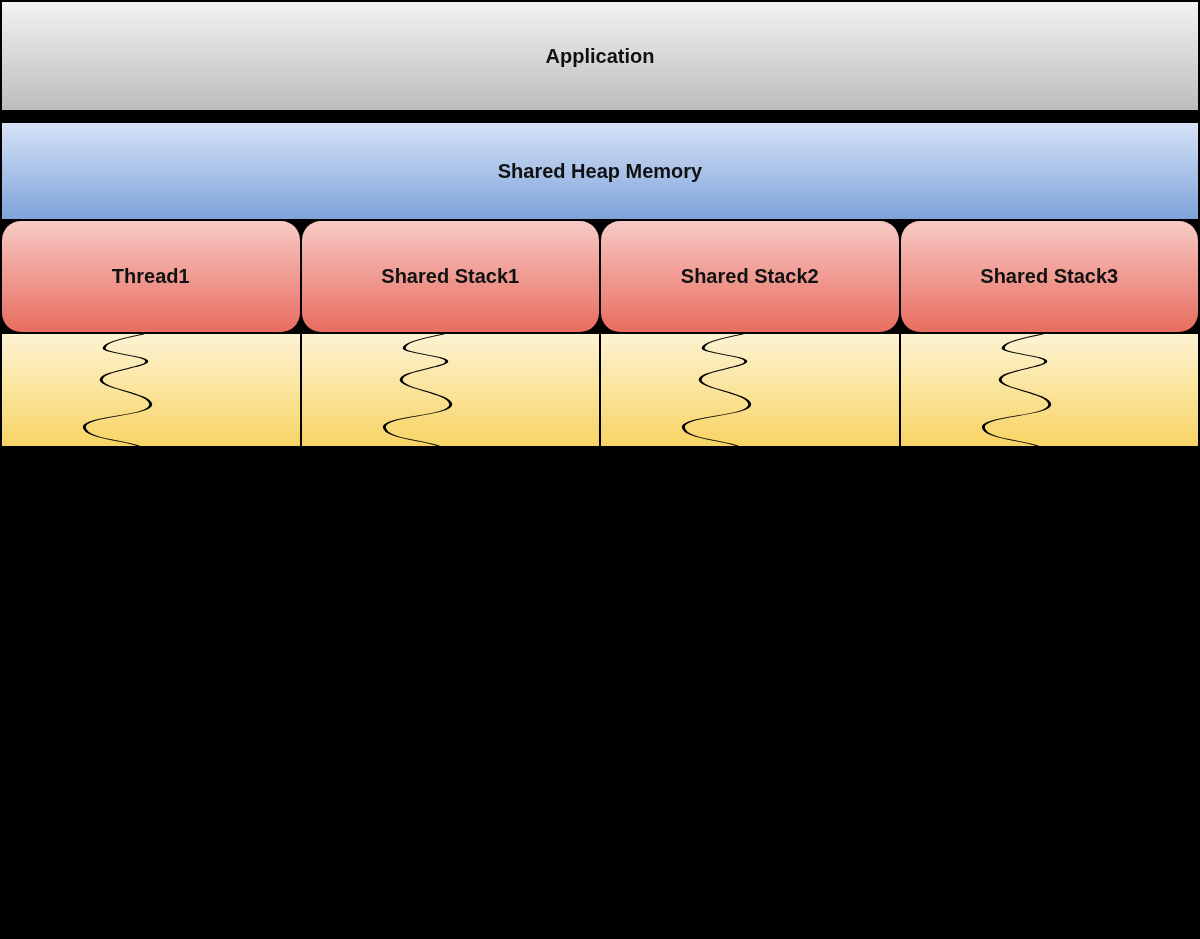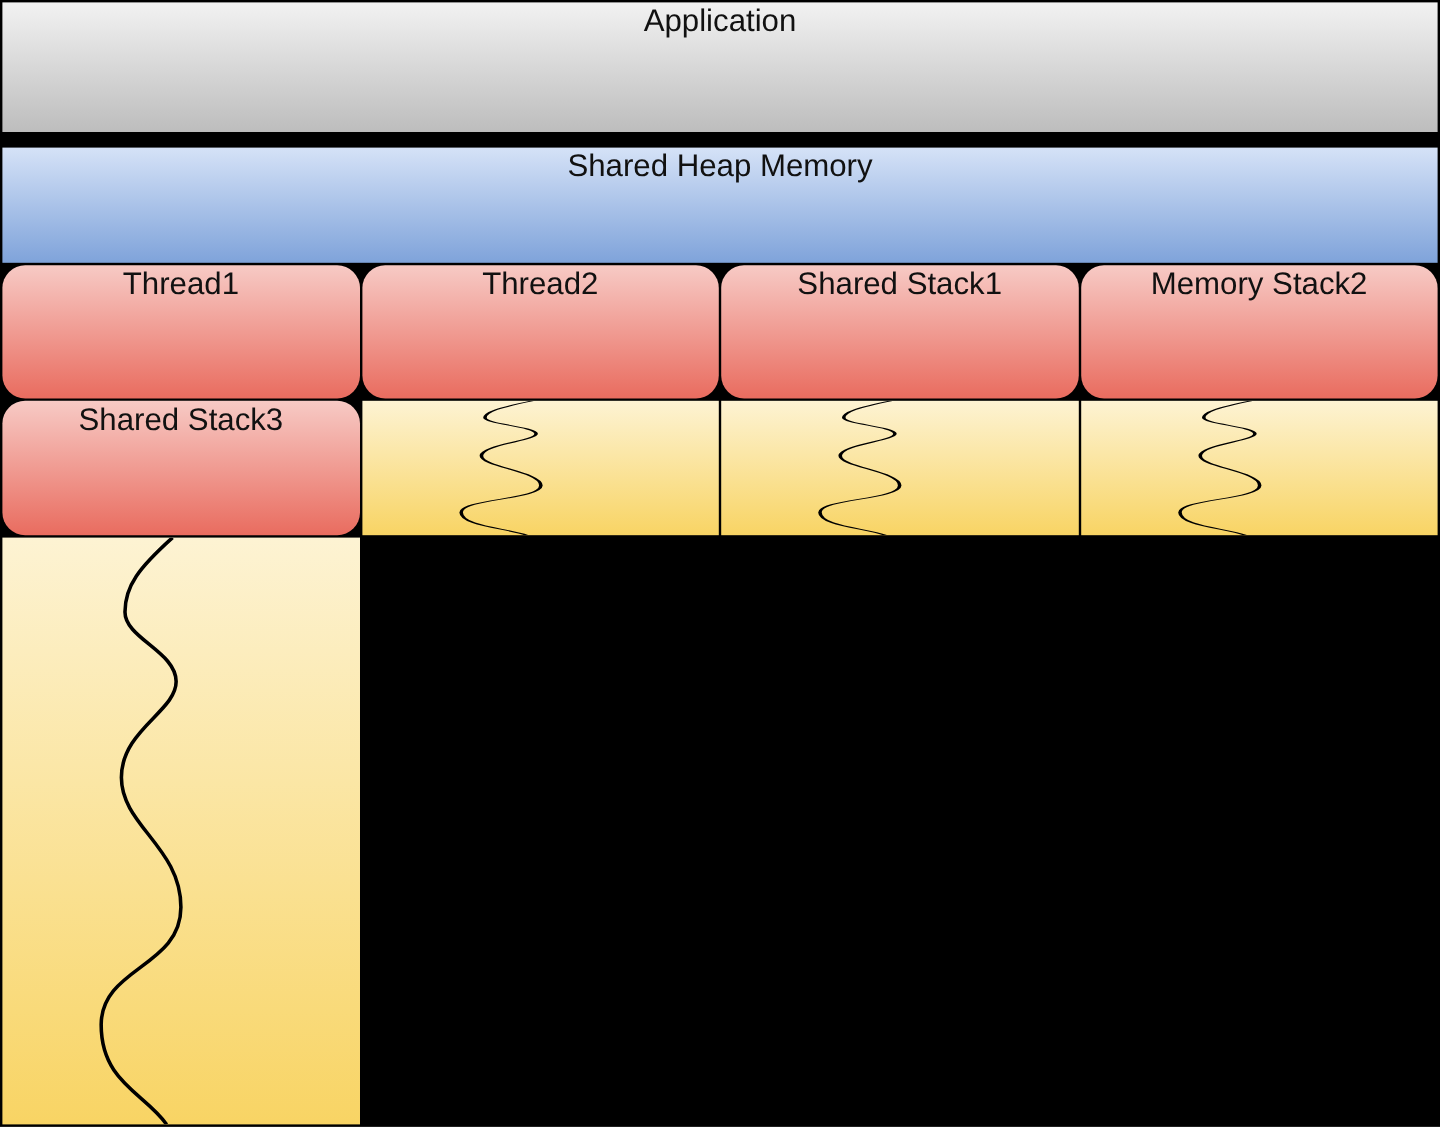--- a/index.html
+++ b/index.html
@@ -10,24 +10,26 @@
     border: 2px solid var(--border, #000);
     background: var(--border, #000);
     display: grid;
     grid-template-columns: repeat(4, 1fr);
     grid-template-rows: 108px 107px 111px 112px auto;
     gap: 2px;
     font-family: "Liberation Sans", sans-serif;
   }
   .cell {
     display: flex;
+    align-items: center;
     justify-content: center;
-    font-size: 26px;
+    font-size: 20px;
     color: #111;
     overflow: hidden;
+    font-weight: bold;
   }
   .span4 { grid-column: 1 / -1; }
   .layer-application {
     background: linear-gradient(180deg,
       var(--application-top, #f2f2f2) 0%,
       var(--application-bottom, #bdbdbd) 100%);
   }
   .layer-heap {
     background: linear-gradient(180deg,
       var(--heap-top, #d5e2f7) 0%,
@@ -68,29 +70,26 @@
     <span>Application</span>
   </div>
 
   <div class="cell span4 layer-heap">
     <span>Shared Heap Memory</span>
   </div>
 
   <div class="cell cell-red">
     <span>Thread1</span>
   </div>
-  <div class="cell cell-red">
-    <span>Thread2</span>
-  </div>
 
   <div class="cell cell-red">
     <span>Shared Stack1</span>
   </div>
   <div class="cell cell-red">
-    <span>Memory Stack2</span>
+    <span>Shared Stack2</span>
   </div>
   <div class="cell cell-red">
     <span>Shared Stack3</span>
   </div>
 
   <div class="cell cell-memory">
     <svg viewBox="0 0 300 489" preserveAspectRatio="none">
       <path class="wave-path" d="M 143 0 C 115 25 103 40 103 62 S 146 95 146 120 S 100 160 100 200 S 150 258 150 308 S 83 358 83 406 S 120 463 138 489"></path>
     </svg>
   </div>

